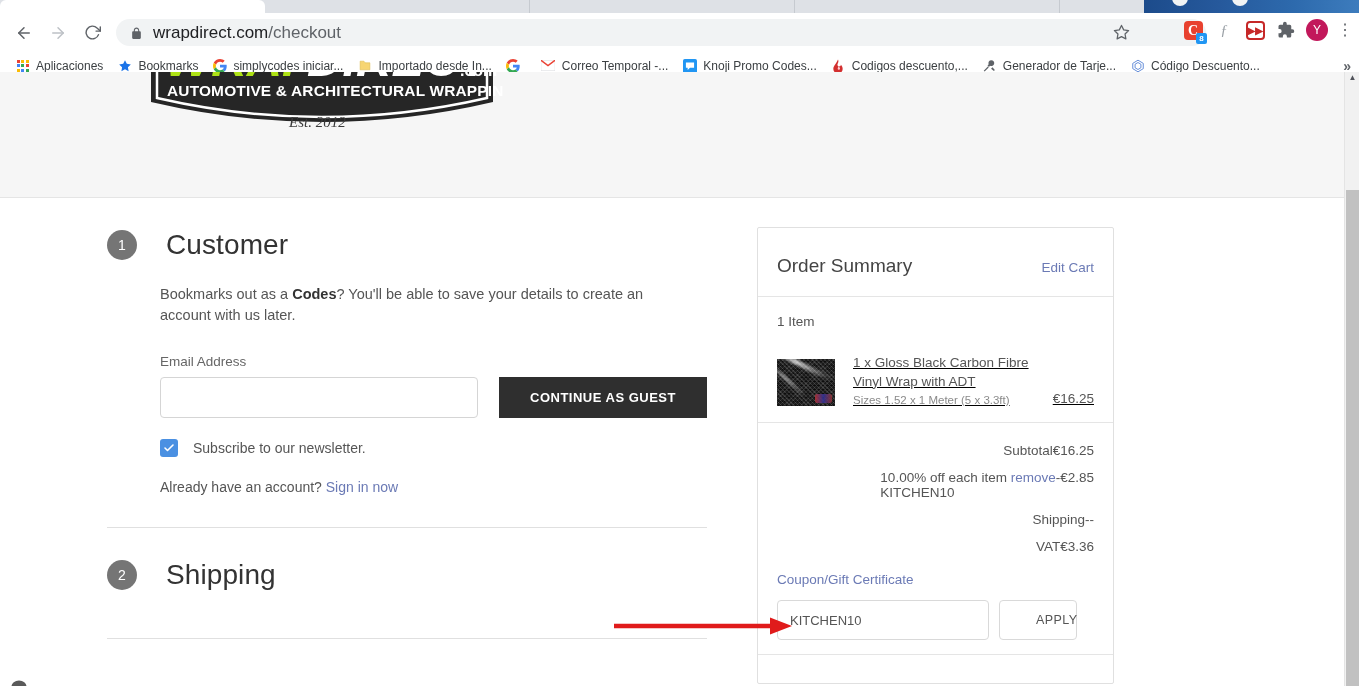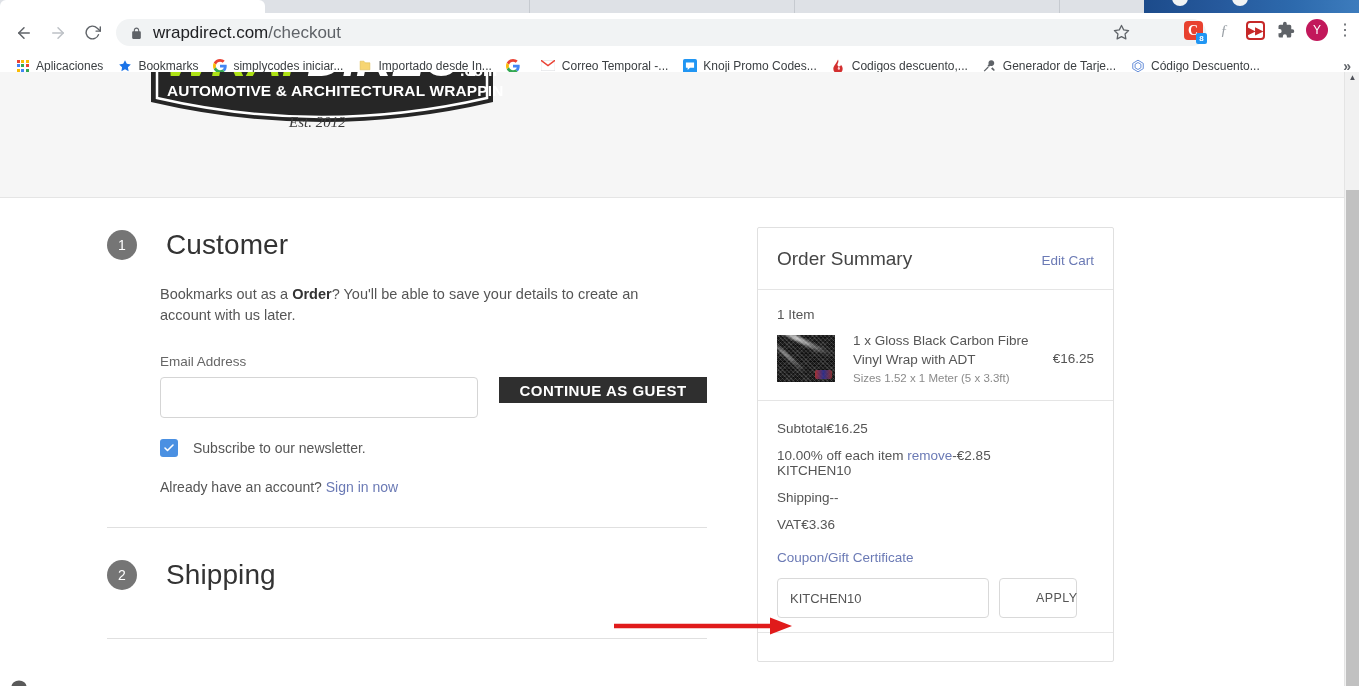--- a/index.html
+++ b/index.html
@@ -142,22 +142,22 @@
   .field-label {
     margin-top: 28px; margin-left: 53px; font-size: 13.5px; color: #666666;
   }
   .field-row { margin-left: 53px; margin-top: 8px; display: flex; gap: 21px; }
   .email-input {
     width: 318px; height: 41px; border: 1px solid #d5d5d5;
     border-radius: 4px; background: #fff; font-size: 14px;
     padding: 0 12px; color: #333; outline: none; font-family: "Liberation Sans", sans-serif;
   }
   .guest-btn {
-    width: 208px; height: 26px; background: #2f2f2f; color: #ffffff;
-    border: none; font-size: 15px; font-weight: bold; letter-spacing: 0.5px;
+    width: 208px; height: 41px; background: #2f2f2f; color: #ffffff;
+    border: none; font-size: 13px; font-weight: bold; letter-spacing: 0.5px;
     cursor: pointer; font-family: "Liberation Sans", sans-serif;
   }
 
   .check-row { margin-left: 53px; margin-top: 21px; display: flex; align-items: center; }
   .checkbox {
     width: 18px; height: 18px; border-radius: 3px; background: #4a90e2;
     display: flex; align-items: center; justify-content: center; flex: none;
   }
   .checkbox svg { display: block; }
   .check-label { margin-left: 15px; font-size: 14px; color: #555555; }
@@ -173,26 +173,26 @@
 
   
   .summary {
     width: 357px; border: 1px solid #e0e0e0; background: #fff;
     border-radius: 2px; margin-left: 0;
   }
   .sum-head {
     display: flex; align-items: baseline; justify-content: space-between;
     padding: 20px 19px 19px 19px; border-bottom: 1px solid #e5e5e5;
   }
-  .sum-title { font-size: 19px; font-weight: 400; color: #444444; }
+  .sum-title { font-size: 19px; font-weight: 400; color: #444444; margin-top: 7px; }
   .sum-edit { font-size: 13.5px; color: #6b7ab5; text-decoration: none; padding-left: 45px; }
 
   .sum-items { padding: 17px 19px 16px 19px; border-bottom: 1px solid #e5e5e5; }
-  .item-count { font-size: 13.5px; color: #555555; margin-bottom: 10px; }
-  .item-row { display: flex; align-items: center; }
+  .item-count { font-size: 13.5px; color: #555555; margin-bottom: 25px; }
+  .item-row { display: flex; align-items: flex-end; text-decoration: underline; }
   .item-thumb {
     width: 58px; height: 47px; flex: none; overflow: hidden;
     background: #111; position: relative; border-radius: 1px;
   }
   .cf {
     position: absolute; inset: 0;
     background-color: #1a1a1a;
     background-image:
       repeating-linear-gradient(45deg, rgba(255,255,255,.13) 0 1px, transparent 1px 3px),
       repeating-linear-gradient(-45deg, rgba(255,255,255,.09) 0 1px, transparent 1px 3px),
@@ -211,21 +211,21 @@
   .cf-badge {
     position: absolute; right: 3px; bottom: 3px; width: 17px; height: 9px;
     background: linear-gradient(90deg, #b33, #339, #933); border-radius: 2px; opacity: .85;
   }
   .item-info { flex: 1 1 auto; padding-left: 18px; padding-right: 8px; }
   .item-name { font-size: 13.5px; color: #555555; line-height: 18.5px; }
   .item-sub { font-size: 11.5px; color: #8a8a8a; margin-top: 3px; }
   .item-price { font-size: 13.5px; color: #555555; white-space: nowrap; padding-top: 1px;}
 
   .sum-totals { padding: 14px 19px 14px 19px; border-bottom: 1px solid #e5e5e5; }
-  .tot-row { display: flex; justify-content: flex-start; align-items: flex-start; padding: 6px 0; }
+  .tot-row { display: flex; justify-content: flex-end; align-items: flex-start; padding: 6px 0; }
   .tot-label { font-size: 13.5px; color: #555555; }
   .tot-val { font-size: 13.5px; color: #555555; white-space: nowrap; }
   .coupon-link-row { padding-top: 10px; }
   .coupon-link { font-size: 13.5px; color: #6b7ab5; text-decoration: none; }
   .coupon-row { display: flex; gap: 10px; padding-top: 12px; }
   .coupon-input {
     width: 212px; height: 40px; border: 1px solid #d9d9d9; border-radius: 4px;
     font-size: 13px; color: #555; padding: 0 12px; outline: none; background: #fff;
     font-family: "Liberation Sans", sans-serif;
   }
@@ -445,21 +445,21 @@
       <div class="content">
 
         <div class="left-col">
 
           <div class="step-head">
             <div class="step-num">1</div>
             <div class="step-title">Customer</div>
           </div>
 
           <div class="guest-text">
-            <span>Bookmarks out as a </span><b>Order</b><span>? You'll be able to save your details to create an account with us later.</span>
+            <span>Bookmarks out as a </span><b>Codes</b><span>? You'll be able to save your details to create an account with us later.</span>
           </div>
 
           <div class="field-label">Email Address</div>
           <div class="field-row">
             <input class="email-input" type="text" placeholder="" style="">
             <button class="guest-btn">CONTINUE AS GUEST</button>
           </div>
 
           <div class="check-row">
             <span class="checkbox">

